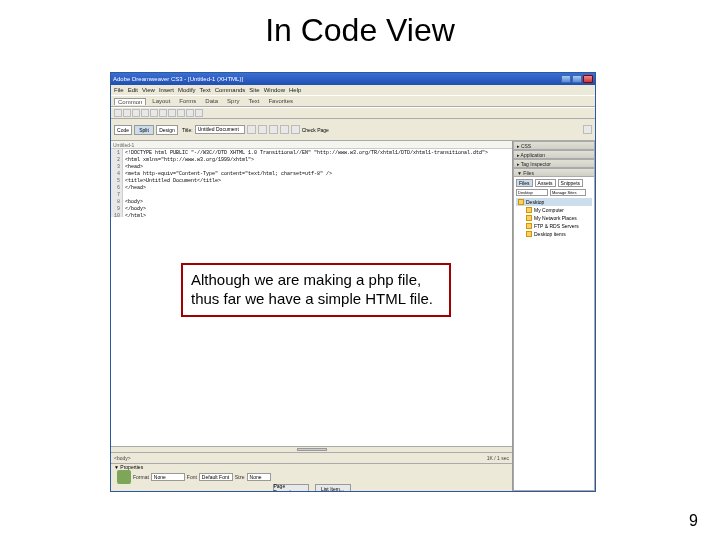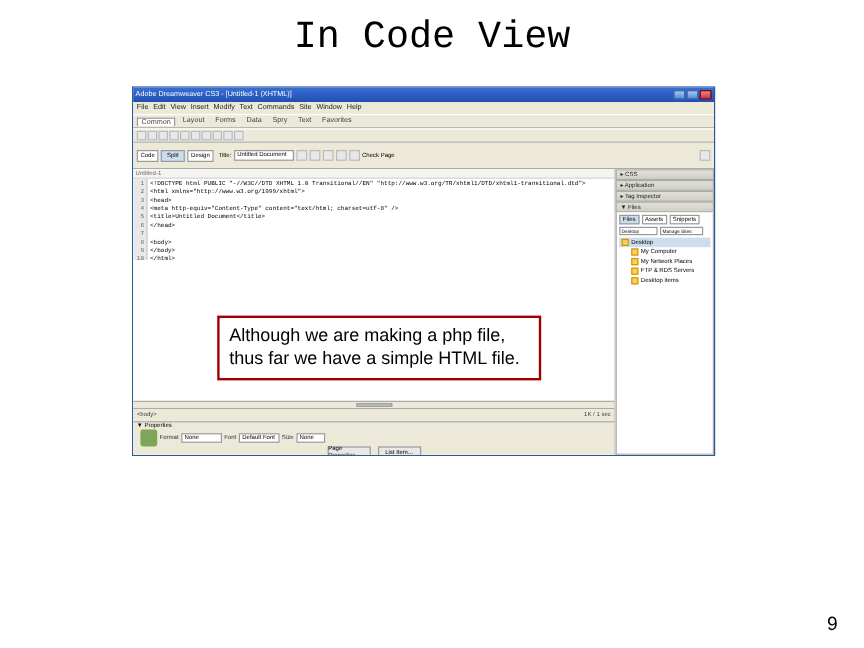--- a/index.html
+++ b/index.html
@@ -1,18 +1,18 @@
 <!DOCTYPE html>
 <html><head>
 <meta charset="utf-8">
 <style>
   * { box-sizing: border-box; margin: 0; padding: 0; }
   body { width: 720px; height: 540px; background: #fff; font-family: Arial, sans-serif; position: relative; }
-  .slide-title { font-size: 32px; text-align: center; padding: 12px 0 8px; font-weight: normal; font-family: Liberation Mono, monospace; }
-  .app-window { position: absolute; left: 110px; top: 72px; width: 486px; height: 308px; border: 1px solid #2a5a9c; display: flex; flex-direction: column; font-size: 6px; font-family: Tahoma, sans-serif; }
+  .slide-title { font-size: 32px; text-align: center; padding: 12px 0 8px; font-weight: normal; }
+  .app-window { position: absolute; left: 110px; top: 72px; width: 486px; height: 420px; border: 1px solid #2a5a9c; display: flex; flex-direction: column; font-size: 6px; font-family: Tahoma, sans-serif; }
   .titlebar { height: 12px; background: linear-gradient(#3b6ed5,#1f4fb0); display: flex; align-items: center; padding: 0 2px; color: #fff; }
   .titlebar .title-text { flex: 1; font-size: 6px; }
   .win-btn { width: 10px; height: 8px; background: linear-gradient(#e88,#c33); margin-left: 1px; border: 1px solid #800; border-radius: 1px; }
   .win-btn.min, .win-btn.max { background: linear-gradient(#a9c8f0,#5a8bd0); border-color: #3a6bb0; }
   .menubar { height: 10px; background: #ece9d8; display: flex; gap: 4px; padding: 0 3px; align-items: center; font-size: 6px; color: #222; }
   .menubar span { cursor: default; }
   .insertbar { height: 12px; background: #ece9d8; display: flex; align-items: center; gap: 3px; padding: 0 3px; border-top: 1px solid #fff; border-bottom: 1px solid #aaa; }
   .insertbar .tab { padding: 0 3px; color: #444; }
   .insertbar .tab.active { background: #fff; border: 1px solid #999; border-bottom: none; }
   .insertbar .icons { display: flex; gap: 1px; }

